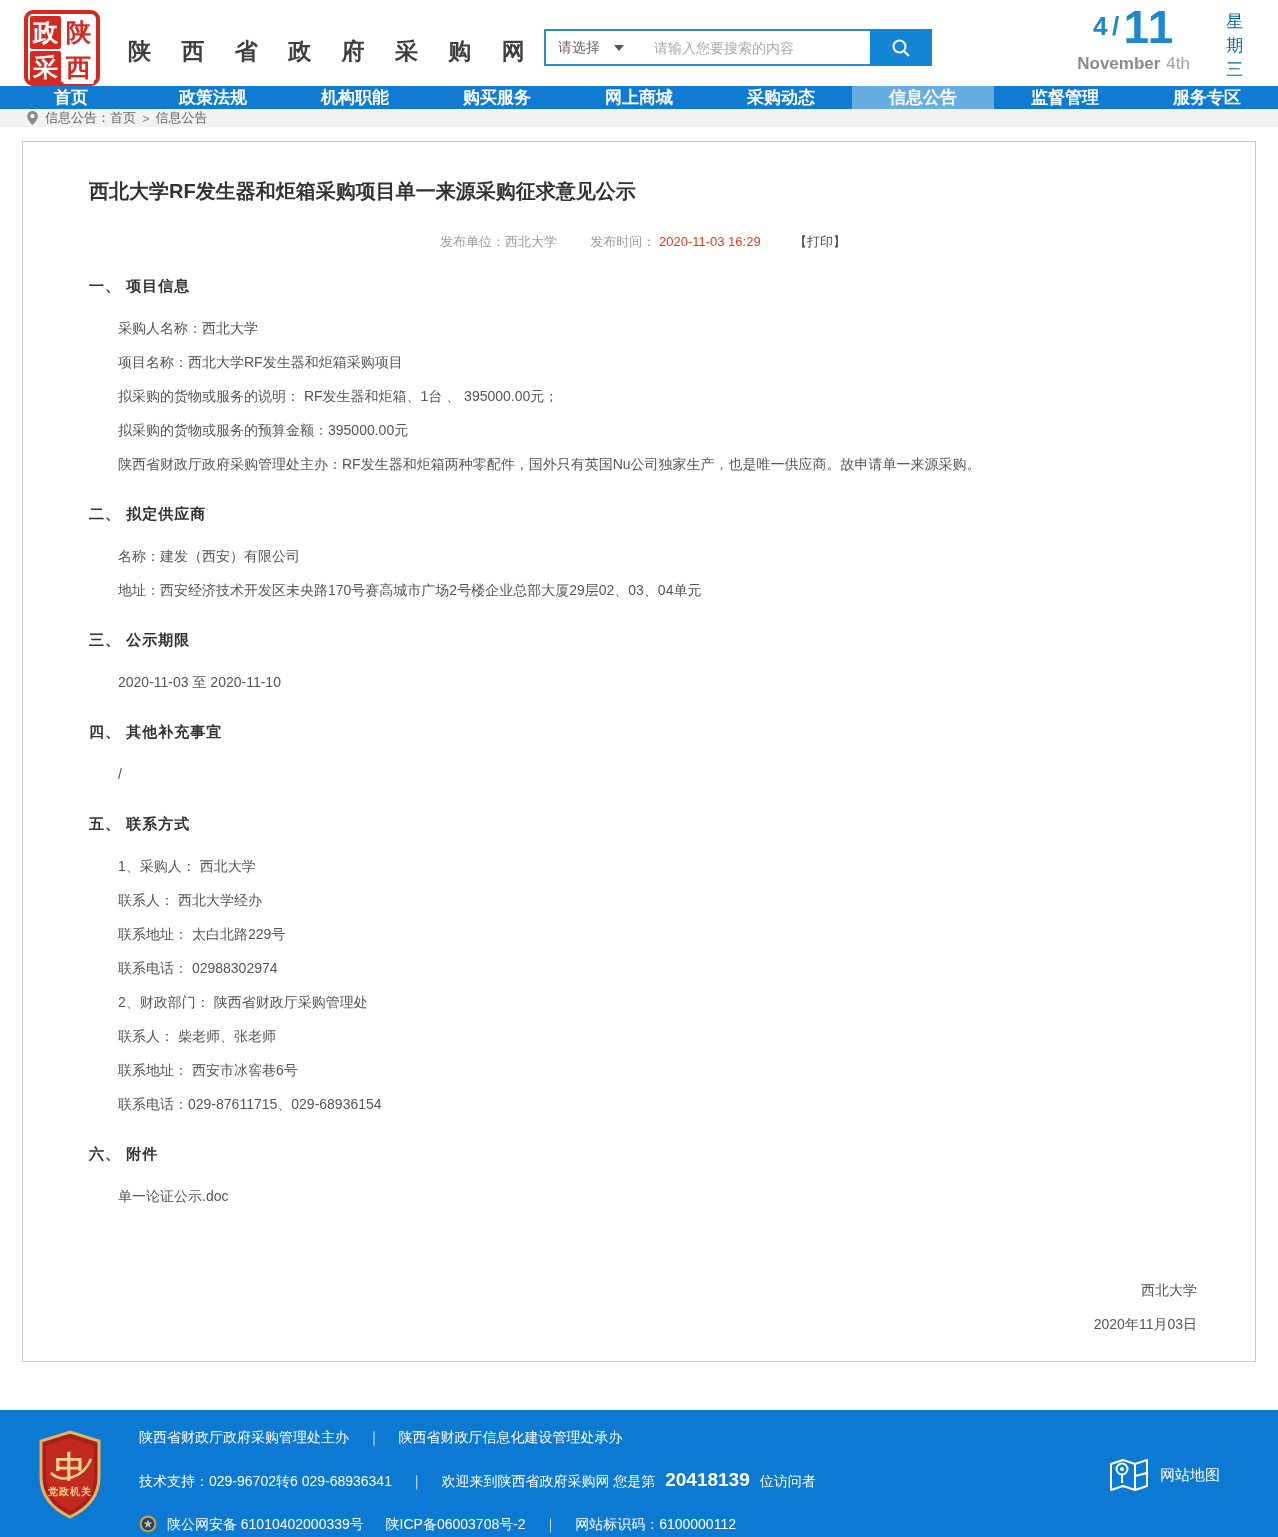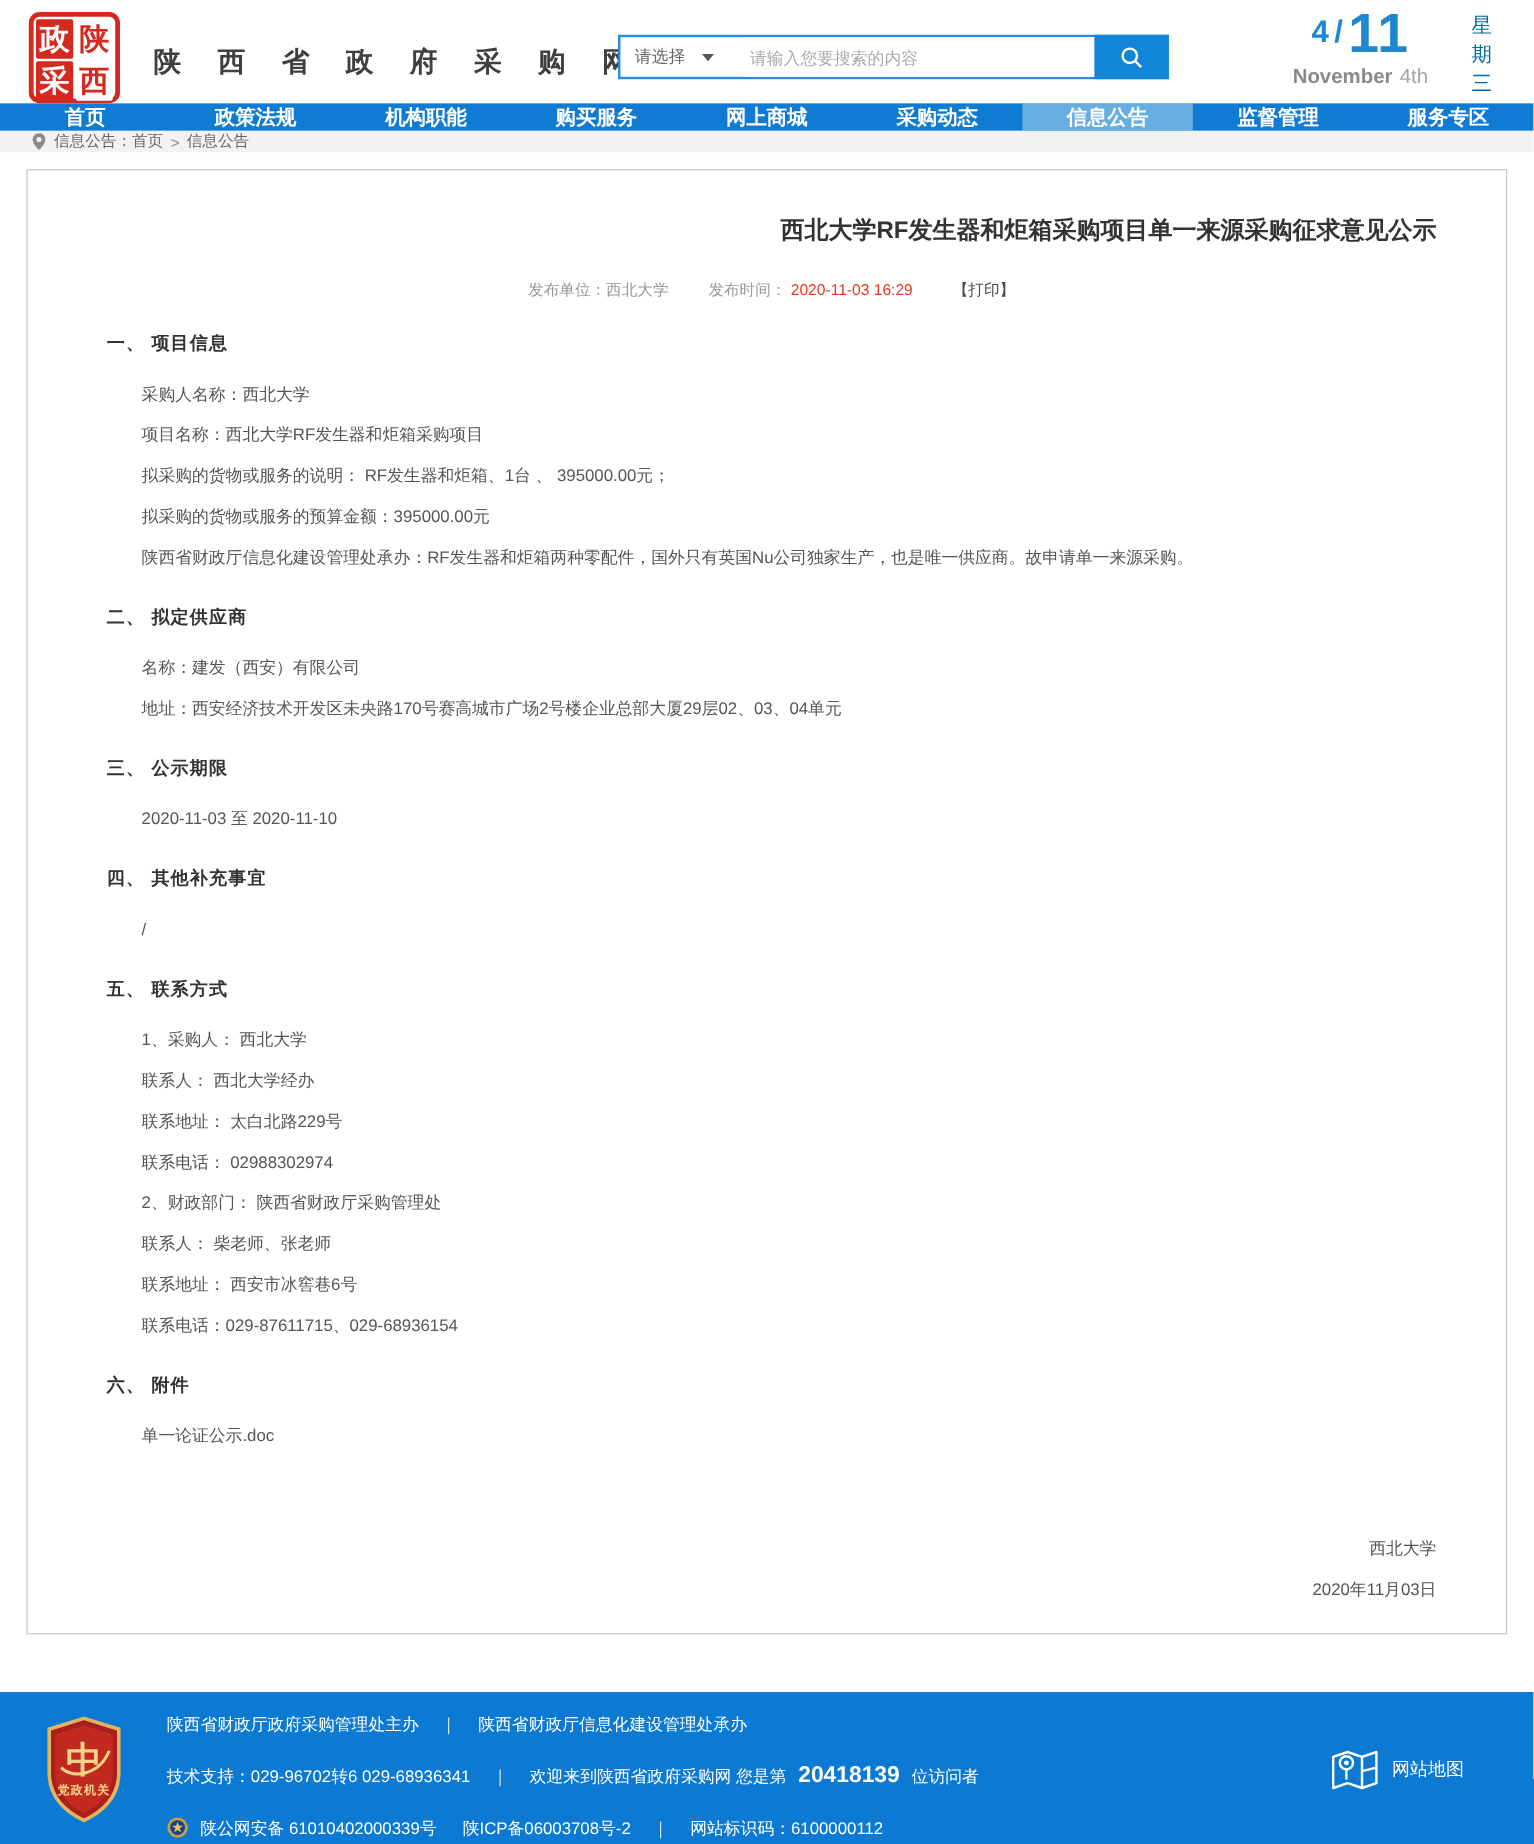--- a/index.html
+++ b/index.html
@@ -18,21 +18,21 @@
     width:76px; height:76px; background:#fff; border:4px solid #d5281e; border-radius:9px;
     display:grid; grid-template-columns:1fr 1fr; grid-template-rows:1fr 1fr; gap:2px; padding:2px;
   }
   .seal span { display:flex; align-items:center; justify-content:center; font-size:25px; font-weight:bold; border-radius:2px; }
   .seal .red-cell { background:#d5281e; color:#fff; }
   .seal .white-cell { background:#fff; color:#d5281e; }
   .site-titles { margin-left:28px; padding-top:6px; }
   .site-title-1 { font-size:23px; font-weight:bold; color:#3f3f3f; letter-spacing:12px; white-space:nowrap; }
   .site-title-2 { font-size:21px; font-weight:bold; color:#3f3f3f; letter-spacing:1.5px; margin-top:8px; white-space:nowrap; }
 
-  .searchbar { position:absolute; left:515px; top:29px; width:459px; height:37px; display:flex;
+  .searchbar { position:absolute; left:544px; top:29px; width:388px; height:37px; display:flex;
     border:2px solid #2a8ade; background:#fff;justify-content:flex-end; }
   .search-select { width:104px; display:flex; align-items:center; padding-left:12px; cursor:pointer; }
   .search-select-label { font-size:14px; color:#666; }
   .chevron { width:0; height:0; border-left:5px solid transparent; border-right:5px solid transparent; border-top:6px solid #555; margin-left:14px; }
   .search-input { flex:1; border:none; outline:none; font-size:14px; color:#333; padding-left:4px; }
   .search-input::placeholder { color:#aaa; }
   .search-btn { width:62px; background:#1285d6; border:none; cursor:pointer; display:flex; align-items:center; justify-content:center; margin:-2px; }
 
   .date-block { position:absolute; right:88px; top:0; text-align:center; }
   .date-nums { color:#1e87d0; white-space:nowrap; }
@@ -50,21 +50,21 @@
 
   
   .breadcrumb { height:40px; background:#f2f2f0; display:flex; align-items:center; padding-left:26px; font-size:13px; color:#666; }
   .breadcrumb .pin { margin-right:6px; display:flex; }
   .crumb-link { cursor:pointer; }
   .crumb-sep { margin:0 6px; color:#888; }
 
   
   .main { flex:1; background:#fff; padding:14px 22px 0 22px; }
   .content-box { background:#fff; border:1px solid #c9c9c9; padding:36px 58px 20px 66px; min-height:1122px; position:relative; }
-  .article-title { text-align:right; font-size:20px; font-weight:bold; color:#333; }
+  .article-title { text-align:left; font-size:20px; font-weight:bold; color:#333; }
   .article-meta { text-align:center; margin-top:28px; font-size:13px; color:#999; }
   .article-meta .gap { display:inline-block; width:26px; }
   .meta-time-value { color:#e23a1c; }
   .print-btn { color:#4a4a4a; cursor:pointer; font-weight:normal; }
 
   .article-body { margin-top:26px; }
   .section h3 { font-size:15px; color:#333; font-weight:bold; margin:24px 0 15px 0; letter-spacing:1px; }
   .section p { font-size:14px; color:#555; line-height:34px; padding-left:29px; }
 
   .signature { margin-top:60px; text-align:right; font-size:14px; color:#555; }
@@ -166,21 +166,21 @@
     </div>
 
     <div class="article-body">
 
       <div class="section">
         <h3>一、 项目信息</h3>
         <p>采购人名称：西北大学</p>
         <p>项目名称：西北大学RF发生器和炬箱采购项目</p>
         <p>拟采购的货物或服务的说明： RF发生器和炬箱、1台 、 395000.00元；</p>
         <p>拟采购的货物或服务的预算金额：395000.00元</p>
-        <p>陕西省财政厅信息化建设管理处承办：RF发生器和炬箱两种零配件，国外只有英国Nu公司独家生产，也是唯一供应商。故申请单一来源采购。</p>
+        <p>陕西省财政厅政府采购管理处主办：RF发生器和炬箱两种零配件，国外只有英国Nu公司独家生产，也是唯一供应商。故申请单一来源采购。</p>
       </div>
 
       <div class="section">
         <h3>二、 拟定供应商</h3>
         <p>名称：建发（西安）有限公司</p>
         <p>地址：西安经济技术开发区未央路170号赛高城市广场2号楼企业总部大厦29层02、03、04单元</p>
       </div>
 
       <div class="section">
         <h3>三、 公示期限</h3>

